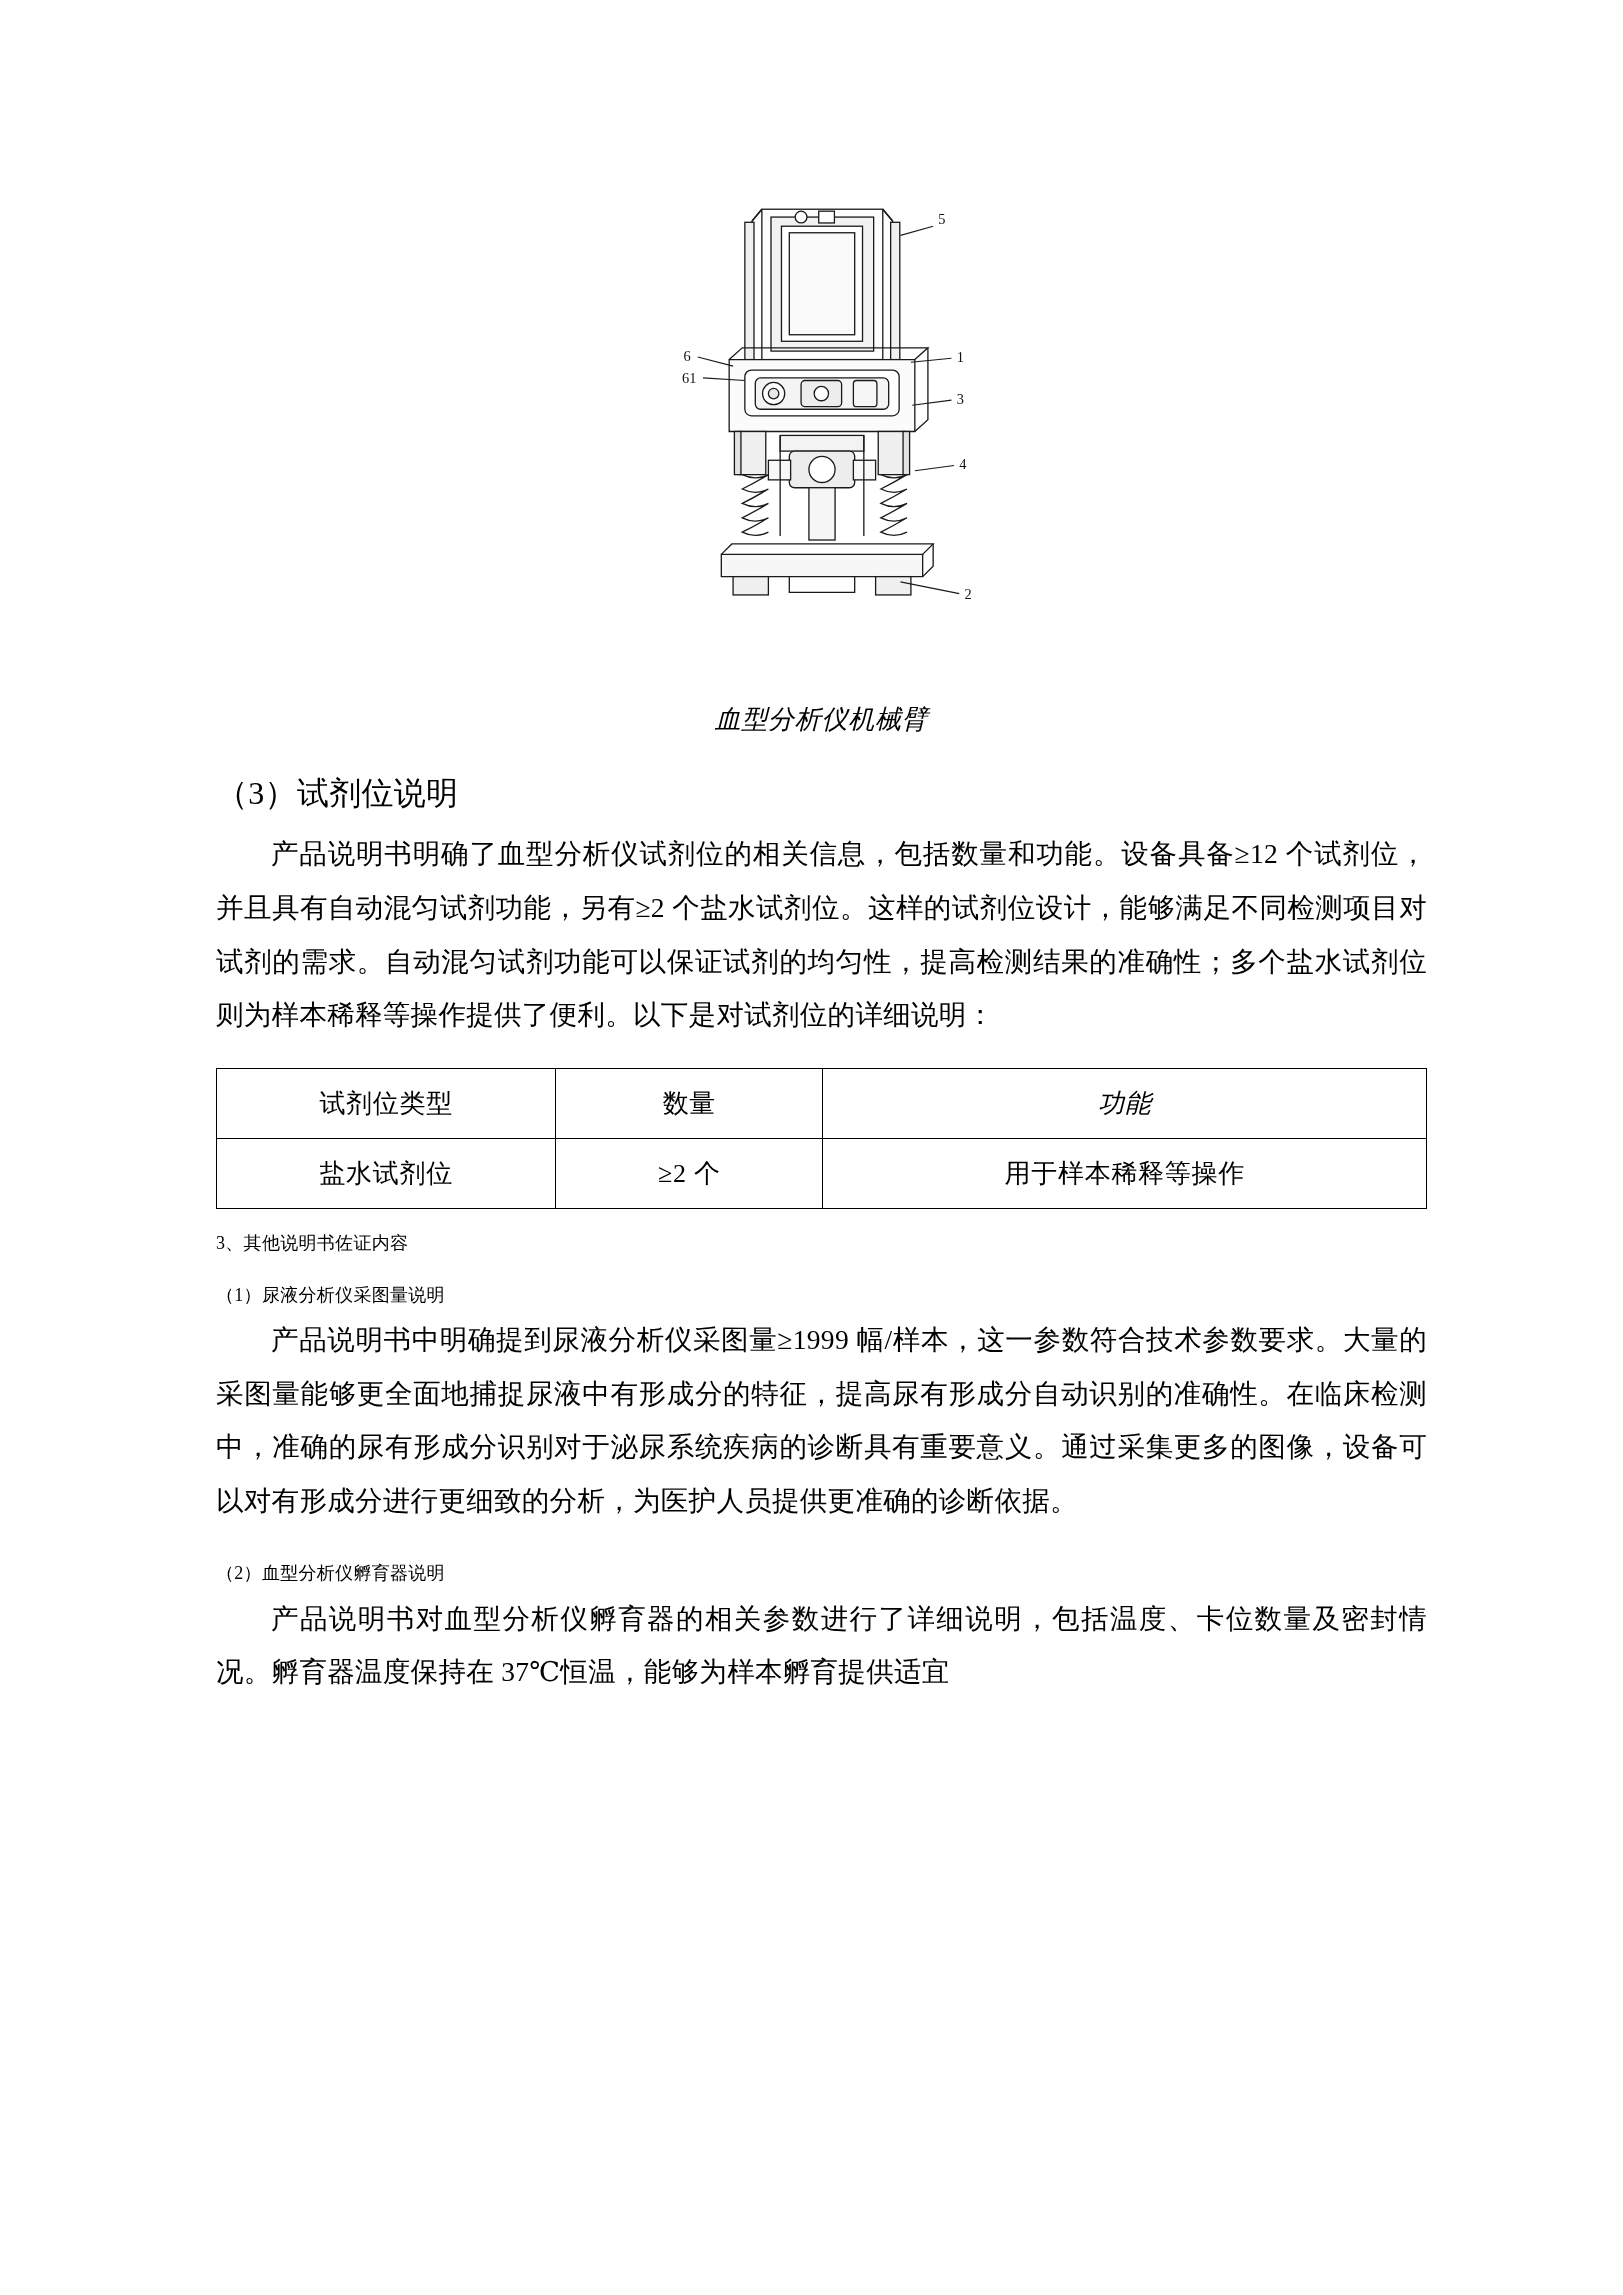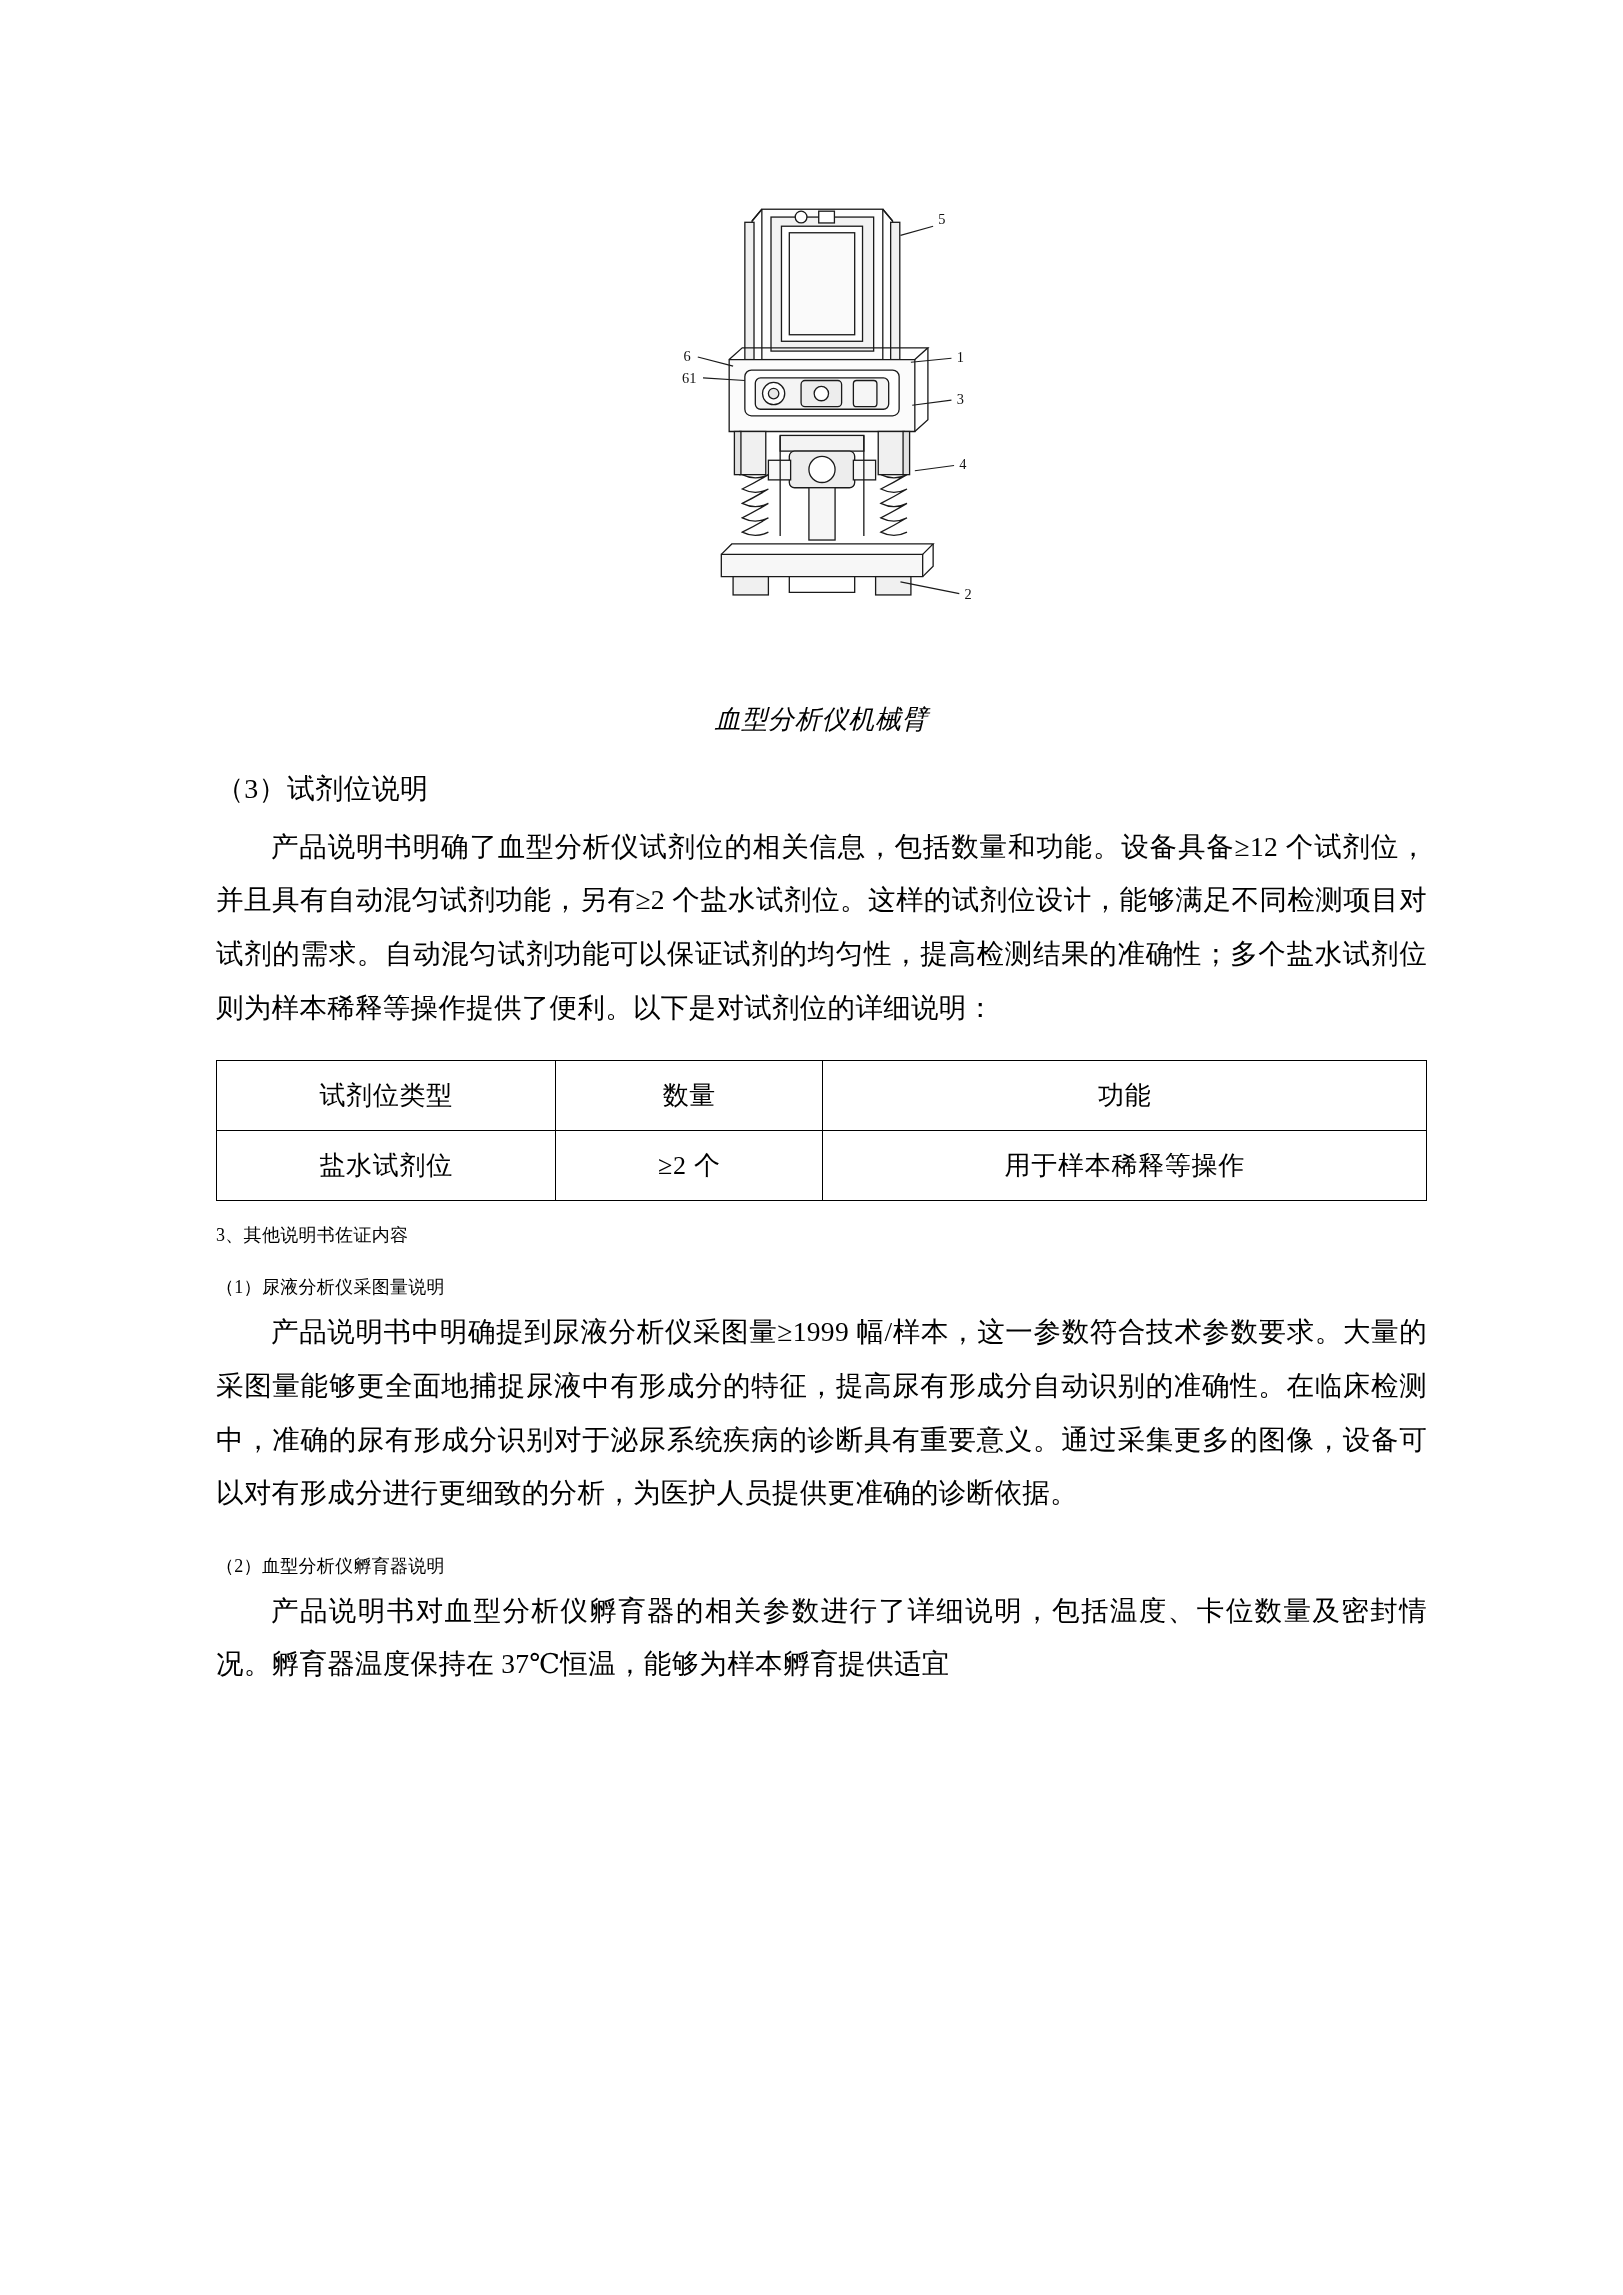--- a/index.html
+++ b/index.html
@@ -34,21 +34,21 @@
   }
   .figure-caption {
     text-align: center;
     font-size: 26px;
     line-height: 1.6;
     margin-top: 3.9px;
     letter-spacing: 0.7px;
     font-style: italic;
   }
   .heading {
-    font-size: 28px;
+    font-size: 32px;
     line-height: 1.95;
     margin-top: 22px;
     letter-spacing: 0.3px;
   }
   .para {
     font-size: 27.5px;
     line-height: 1.95;
     text-indent: 55px;
     text-align: justify;
     text-justify: inter-ideograph;
@@ -66,21 +66,21 @@
   table.reagent-table td, table.reagent-table th {
     border: 1.3px solid #000;
     text-align: center;
     font-size: 26px;
     font-weight: normal;
     padding: 17px 1px;
     letter-spacing: 0.7px;
   }
   table.reagent-table .col-type { width: 28%; }
   table.reagent-table .col-qty { width: 22%; }
-  table.reagent-table .col-func { width: 50%; }
+  table.reagent-table .col-func { width: 50%; font-style: italic; }
   .sec-heading {
     font-size: 18px;
     line-height: 1.95;
     margin-top: 17px;
     letter-spacing: 0.3px;
   }
   .gap-sm { height: 11.8px; }
 </style>
 </head>
 <body>

